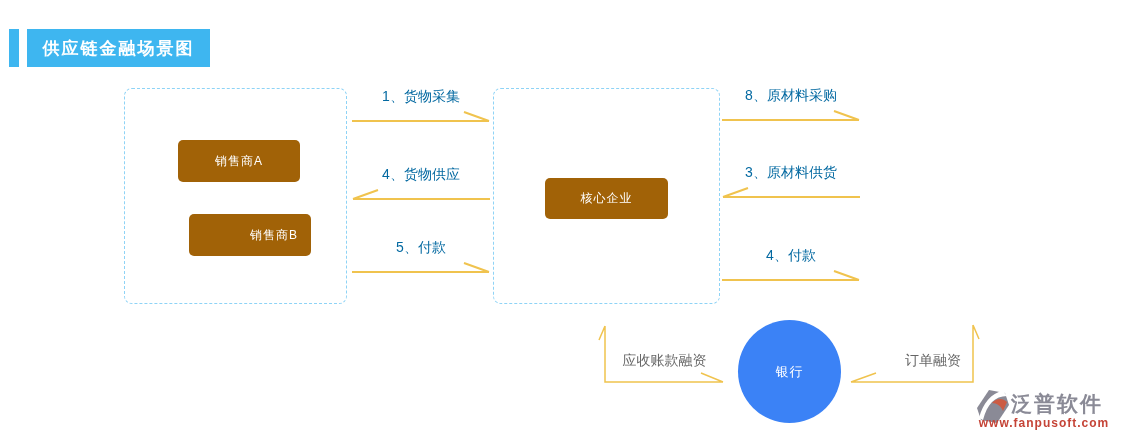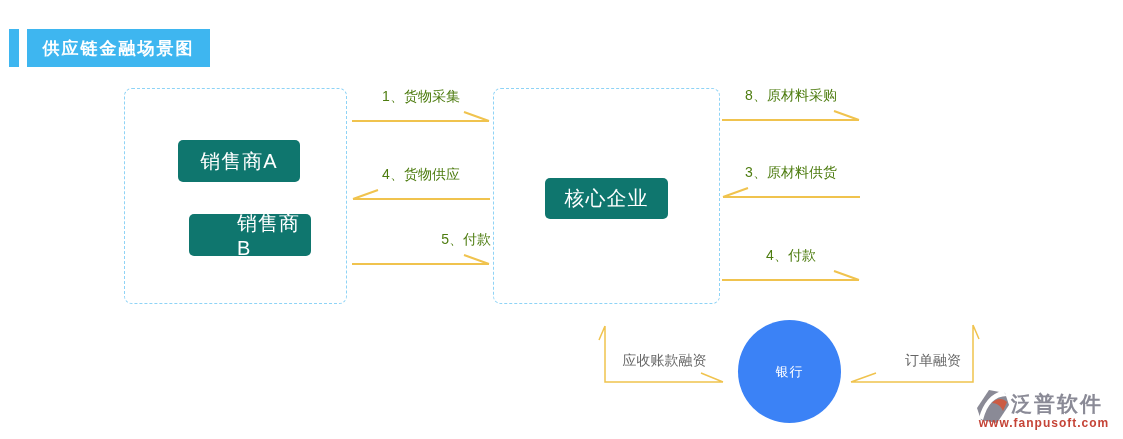--- a/index.html
+++ b/index.html
@@ -13,37 +13,37 @@
                color:#fff; font-size:17px; font-weight:bold; letter-spacing:2px;
                display:flex; align-items:center; justify-content:center; }
 
   
   .group-box { position:absolute; border:1px dashed #8ED3F6; border-radius:8px; background:#fff; }
   .box-left   { left:124px; top:88px; width:223px; height:216px; }
   .box-middle { left:493px; top:88px; width:227px; height:216px;padding-left:8px; }
   .box-right  { left:863px; top:88px; width:227px; height:216px; }
 
   
-  .node { position:absolute; background:#0f766e; border-radius:5px; color:#fff;
-          font-size:20px; letter-spacing:1px;
+  .node { position:absolute; background:#a16207; border-radius:5px; color:#fff;
+          font-size:12px; letter-spacing:1px;
           display:flex; align-items:center; justify-content:center; }
   .node-seller-a   { left:53px; top:51px;  width:122px; height:42px; }
   .node-seller-b   { left:64px; top:125px; width:122px; height:42px;padding-left:48px; }
   .node-core       { left:51px; top:89px;  width:123px; height:41px; }
   .node-supplier-a { left:52px; top:51px;  width:123px; height:43px; }
   .node-supplier-b { left:52px; top:125px; width:123px; height:43px; }
 
   
   .flow { position:absolute; width:140px; text-align:center; }
-  .flow-label { font-size:14px; color:#4d7c0f; height:18px; line-height:18px; white-space:nowrap; }
+  .flow-label { font-size:14px; color:#0369a1; height:18px; line-height:18px; white-space:nowrap; }
   .flow svg { display:block; margin-top:4px; }
 
   .flow-1 { left:351px; top:87px; }
   .flow-4 { left:351px; top:165px; }
-  .flow-5 { left:351px; top:230px;text-align:right; }
+  .flow-5 { left:351px; top:238px; }
   .flow-2 { left:721px; top:86px; }
   .flow-3 { left:721px; top:163px; }
   .flow-6 { left:721px; top:246px; }
 
   
   .bank-circle { position:absolute; left:738px; top:320px; width:103px; height:103px;
                  background:#3b82f6; border-radius:50%; color:#fff; font-size:13px; letter-spacing:1px;
                  display:flex; align-items:center; justify-content:center; }
 
   

